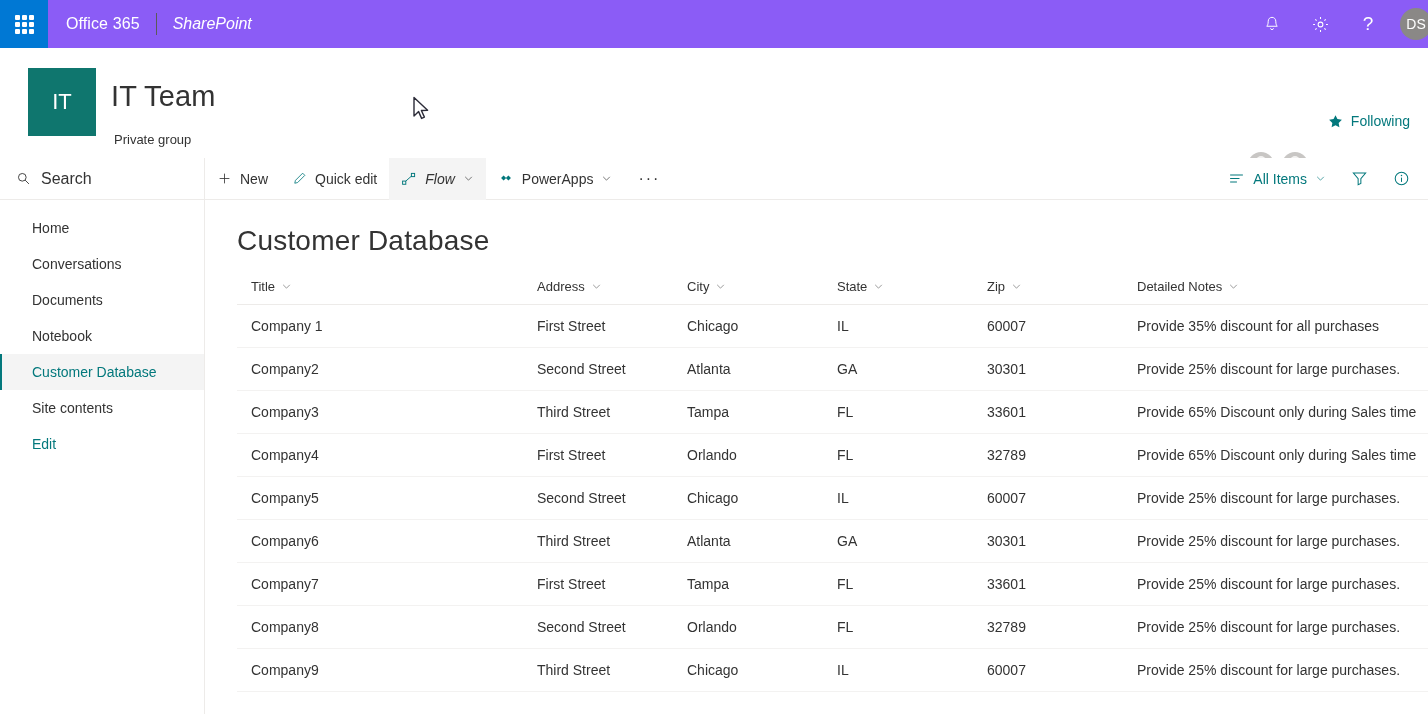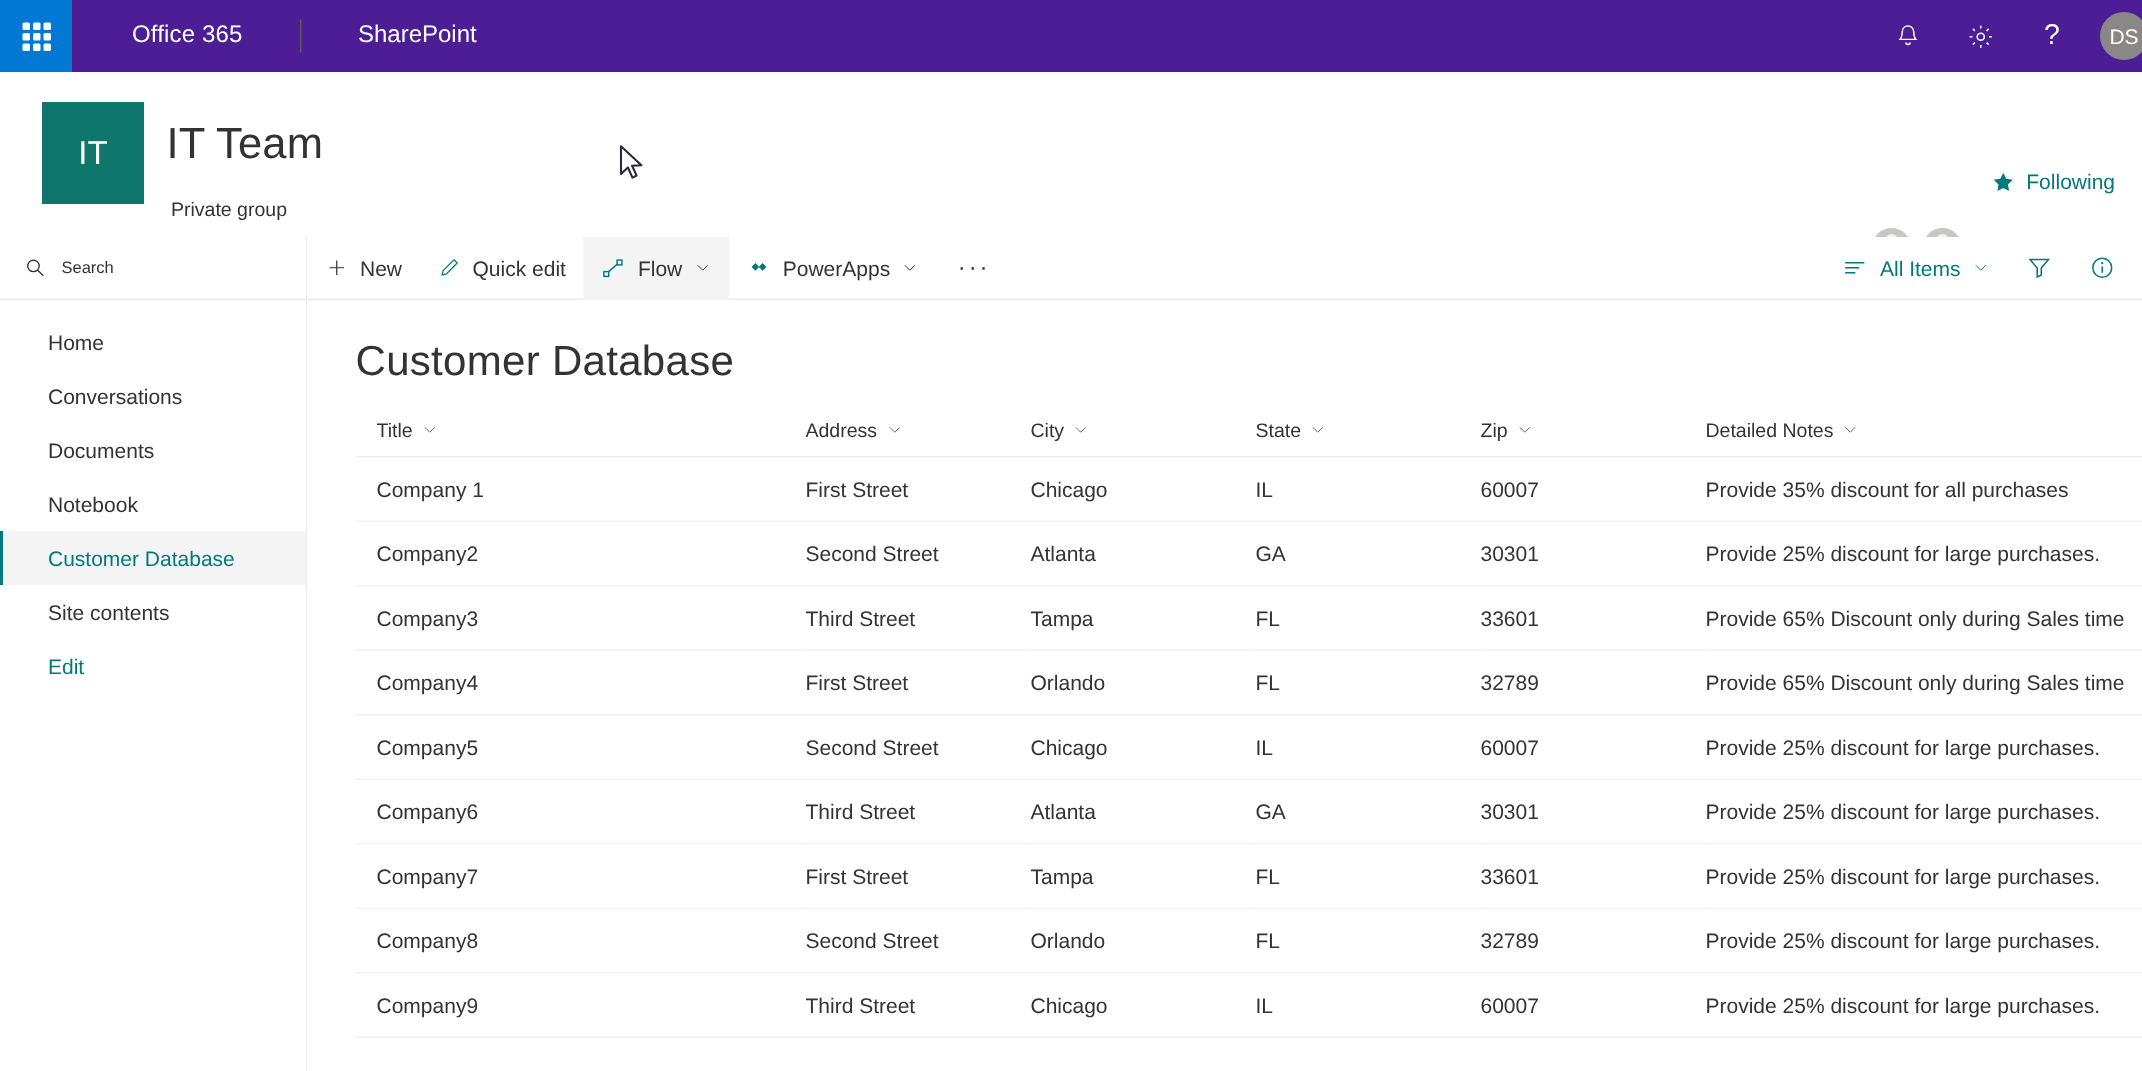--- a/index.html
+++ b/index.html
@@ -7,22 +7,22 @@
     width: 1428px; height: 714px;
     font-family: "Liberation Sans", sans-serif;
     background: #ffffff;
     overflow: hidden;
   }
 
   
   .suitebar {
     position: absolute; top: 0; left: 0;
     width: 1428px; height: 48px;
-    background: #4c1d95;
-    display: flex; align-items: center; gap: 22px;
+    background: #8b5cf6;
+    display: flex; align-items: center;
   }
   .waffle {
     width: 48px; height: 48px;
     background: #0078d4;
     display: flex; align-items: center; justify-content: center;
     cursor: pointer;
   }
   .waffle-grid {
     display: grid;
     grid-template-columns: repeat(3, 5px);
@@ -31,21 +31,21 @@
   }
   .waffle-grid i { display: block; background: #ffffff; border-radius: 1px; }
   .suite-brand {
     color: #ffffff; font-size: 16px; font-weight: 400;
     padding: 0 16px 0 18px; letter-spacing: .1px;
     cursor: pointer; line-height: 48px;
   }
   .suite-sep { width: 1px; height: 22px; background: #5a5a5a; }
   .suite-app {
     color: #ffffff; font-size: 16px; font-weight: 400;
-    padding: 0 16px; cursor: pointer; line-height: 48px;
+    padding: 0 16px; cursor: pointer; line-height: 48px; font-style: italic;
   }
   .suite-right {
     margin-left: auto; display: flex; align-items: center; height: 48px;
   }
   .suite-icon {
     width: 48px; height: 48px;
     display: flex; align-items: center; justify-content: center;
     cursor: pointer; color: #ffffff;
   }
   .suite-avatar {
@@ -113,21 +113,21 @@
     width: 205px; height: 556px;
     background: #ffffff;
     border-right: 1px solid #edebe9;
   }
   .searchbox {
     height: 42px; display: flex; align-items: center;
     padding-left: 16px; gap: 10px;
     border-bottom: 1px solid #edebe9;
     cursor: text;
   }
-  .search-text { font-size: 11px; color: #333333; }
+  .search-text { font-size: 16px; color: #333333; }
   .navlist { padding-top: 10px; }
   .navitem {
     height: 36px; display: flex; align-items: center;
     padding-left: 30px; font-size: 14px; color: #333333;
     cursor: pointer; border-left: 2px solid transparent;
   }
   .navitem.sel {
     background: #f4f4f4; color: #03787c;
     border-left: 2px solid #03787c;
   }
@@ -138,21 +138,21 @@
     position: absolute; top: 158px; left: 205px;
     width: 1223px; height: 42px;
     background: #ffffff;
     border-bottom: 1px solid #edebe9;
     display: flex; align-items: center;
   }
   .cmd {
     height: 42px; display: flex; align-items: center; gap: 8px;
     padding: 0 12px; font-size: 14px; color: #333333; cursor: pointer;
   }
-  .cmd.active { background: #f4f4f4; }
+  .cmd.active { background: #f4f4f4; font-style: italic; }
   .cmd-right { margin-left: auto; display: flex; align-items: center; }
   .cmd-teal { color: #03787c; }
   .chev { display: inline-block; }
   .ellipsis { letter-spacing: 2px; font-size: 16px; color: #333; padding: 0 14px; cursor: pointer; }
   .icobtn {
     width: 42px; height: 42px; display: flex;
     align-items: center; justify-content: center; cursor: pointer;
   }
 
   

